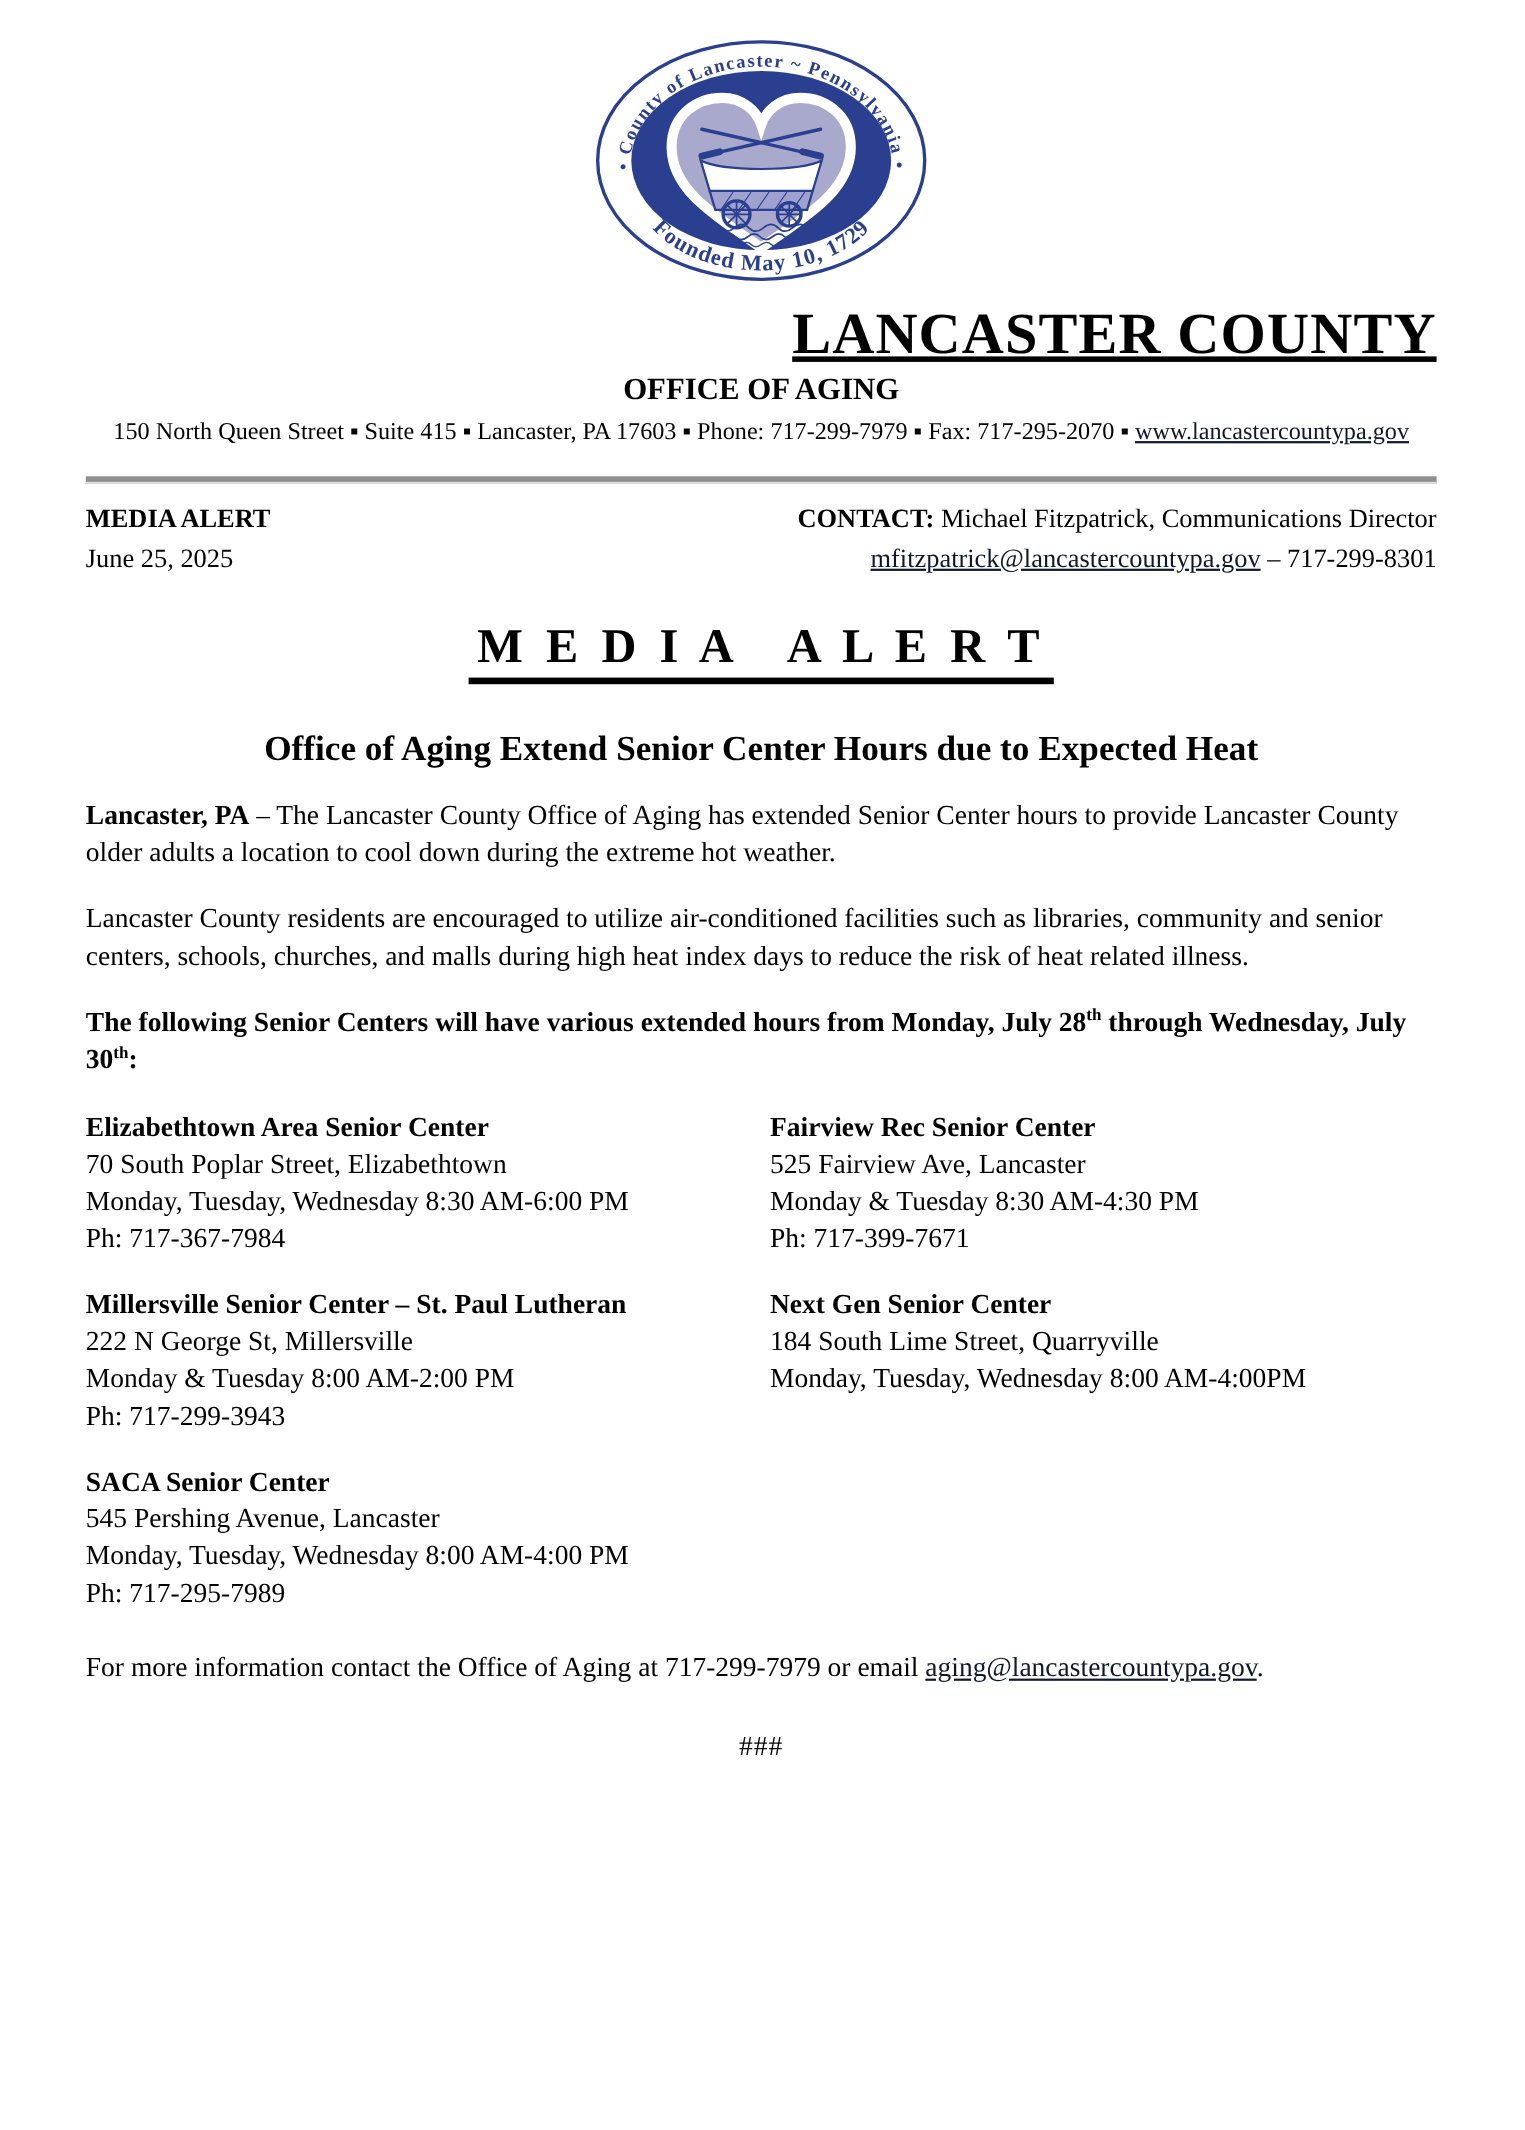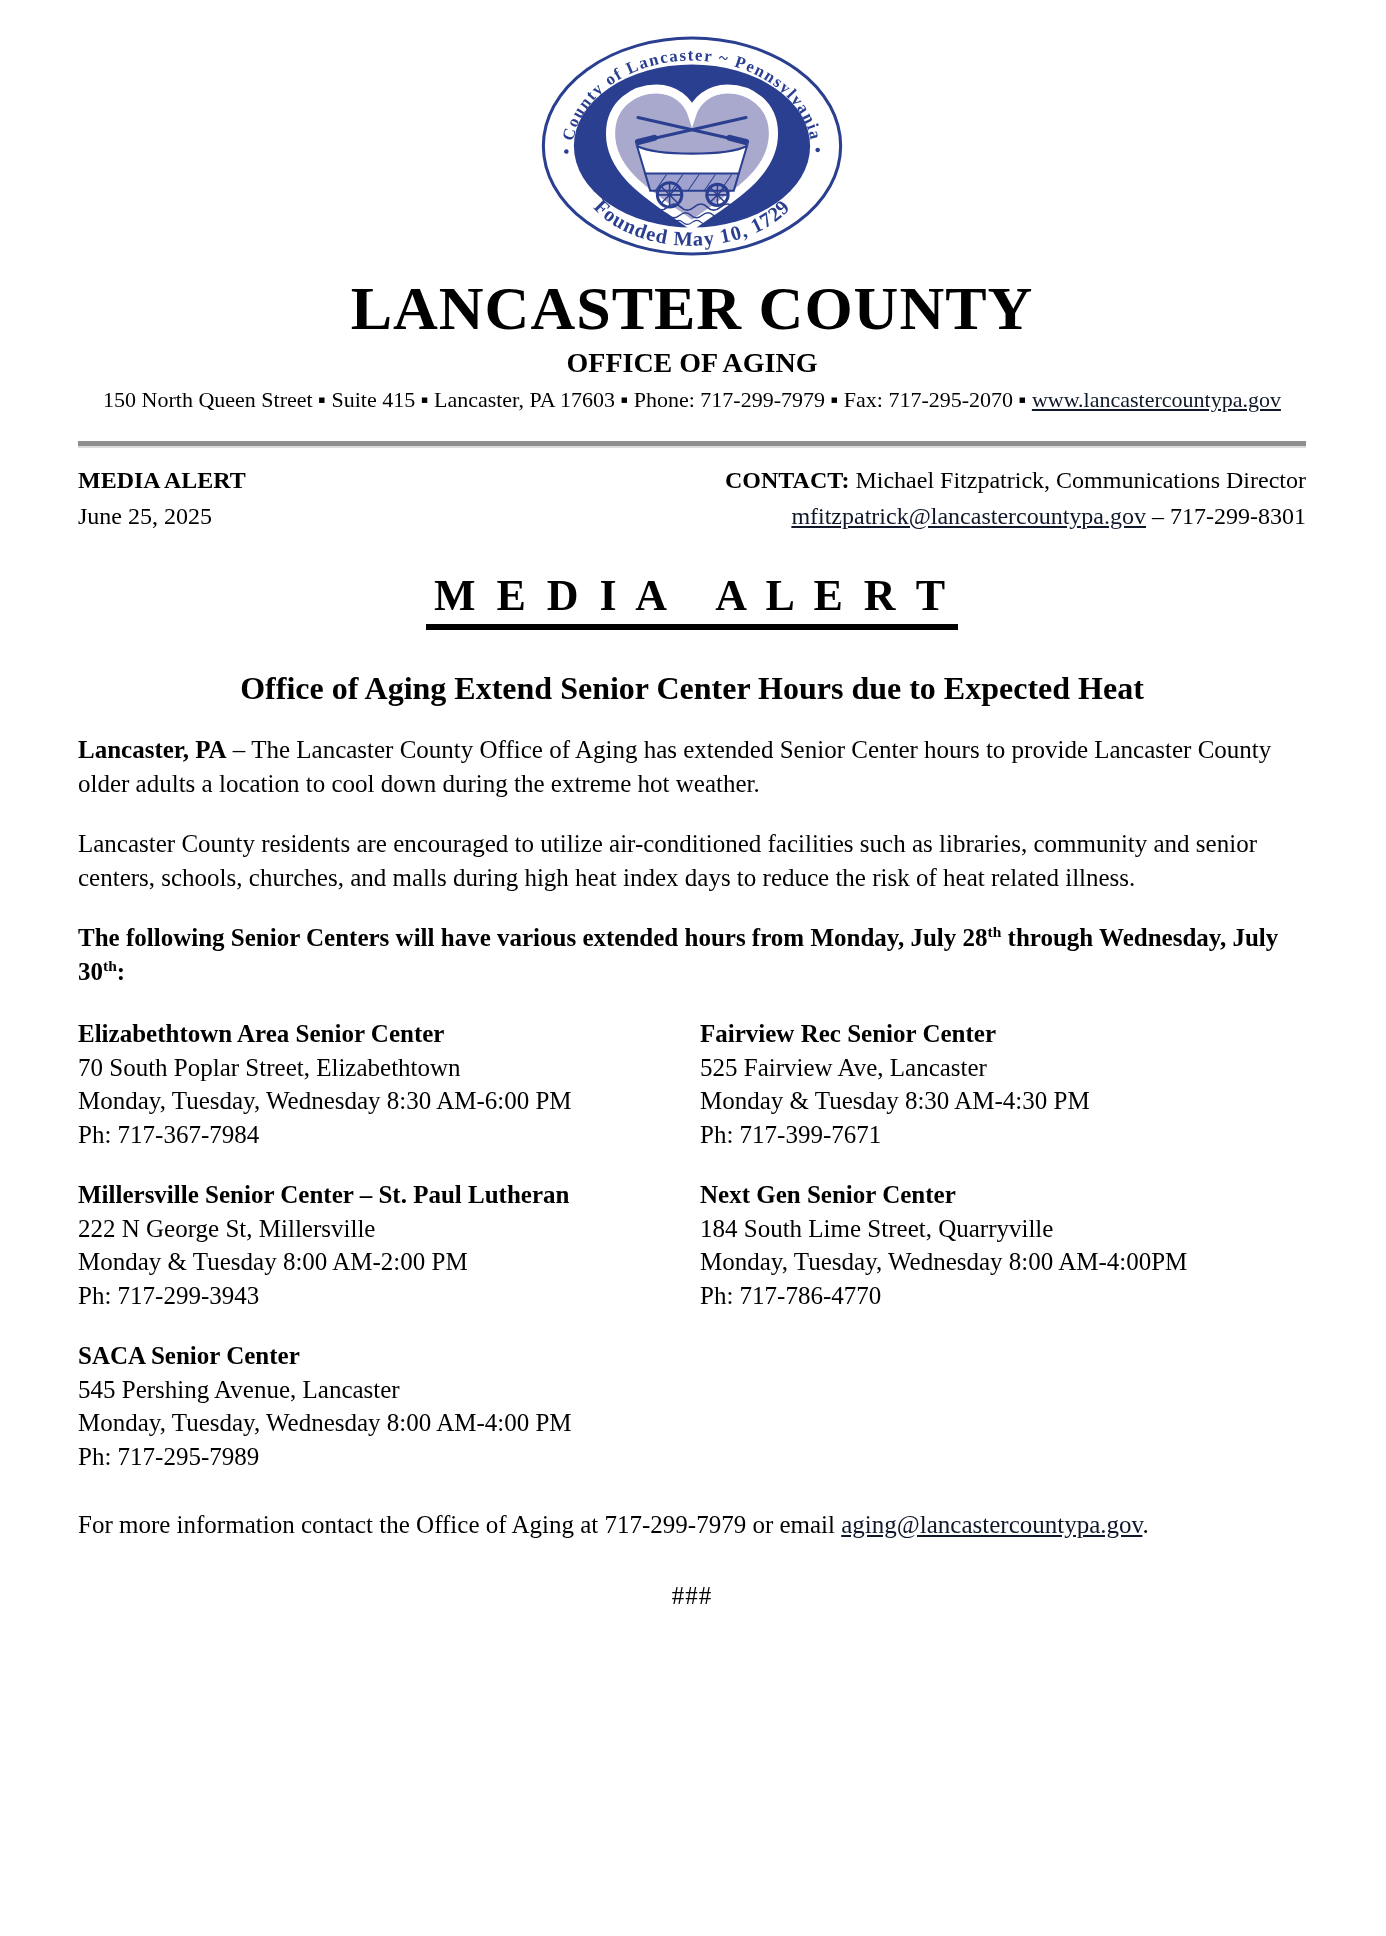--- a/index.html
+++ b/index.html
@@ -12,21 +12,21 @@
     padding:34px 80px 0 78px;
     overflow:hidden;
     font-family:"Liberation Serif","DejaVu Serif",serif;
     color:#000000;
   }
   .bold { font-weight:bold; }
   .logo-wrap { text-align:center; }
   .logo-wrap svg { display:inline-block; }
   .seal-text-top { font-size:16.5px; font-weight:bold; fill:#2a3f90; letter-spacing:1.5px; font-family:"Liberation Serif",serif; }
   .seal-text-bottom { font-size:20px; font-weight:bold; fill:#2a3f90; letter-spacing:1px; font-family:"Liberation Serif",serif; }
-  h1.title { font-size:62px; line-height:1.05; text-align:center; margin:14px 0 0; letter-spacing:1px; font-weight:bold; }
+  h1.title { font-size:53px; line-height:1.05; text-align:right; margin:14px 0 0; letter-spacing:1px; font-weight:bold;text-decoration:underline; }
   h2.subtitle { font-size:28px; line-height:1.15; text-align:center; margin:6px 0 0; font-weight:bold; }
   .address { font-size:22px; line-height:1.35; text-align:center; margin-top:6px; }
   a.link { color:#0f172a; text-decoration:underline; cursor:pointer; }
   .rule { height:5px; background:#8f8f8f; border-bottom:2px solid #dcdcdc; margin-top:26px; }
   .meta-row { display:flex; justify-content:space-between; margin-top:14px; font-size:24px; line-height:1.5; }
   .meta-right { text-align:right; }
   .alert-heading-wrap { text-align:center; margin-top:36px; }
   .alert-heading {
     display:inline-block;
     font-size:44px; font-weight:bold;
@@ -137,21 +137,20 @@
     <div class="center">
       <div class="bold">Millersville Senior Center – St. Paul Lutheran</div>
       <div>222 N George St, Millersville</div>
       <div>Monday &amp; Tuesday 8:00 AM-2:00 PM</div>
       <div>Ph: 717-299-3943</div>
     </div>
     <div class="center">
       <div class="bold">Next Gen Senior Center</div>
       <div>184 South Lime Street, Quarryville</div>
       <div>Monday, Tuesday, Wednesday 8:00 AM-4:00PM</div>
-      <div>Ph: 717-786-4770</div>
     </div>
     <div class="center">
       <div class="bold">SACA Senior Center</div>
       <div>545 Pershing Avenue, Lancaster</div>
       <div>Monday, Tuesday, Wednesday 8:00 AM-4:00 PM</div>
       <div>Ph: 717-295-7989</div>
     </div>
   </div>
 
   <p class="footer-line"><span>For more information contact the Office of Aging at 717-299-7979 or email </span><a class="link" href="#">aging@lancastercountypa.gov</a><span>.</span></p>

